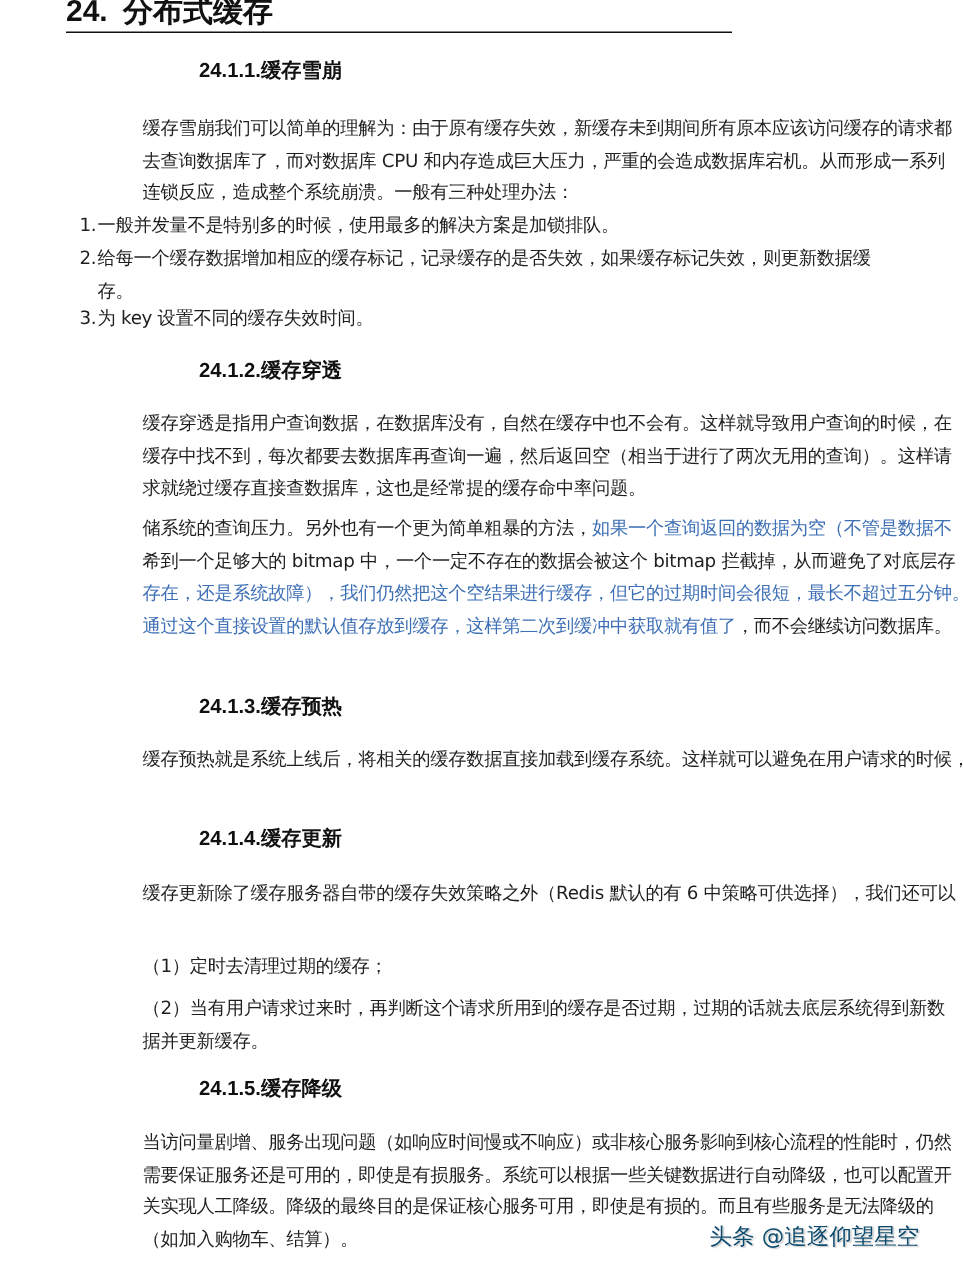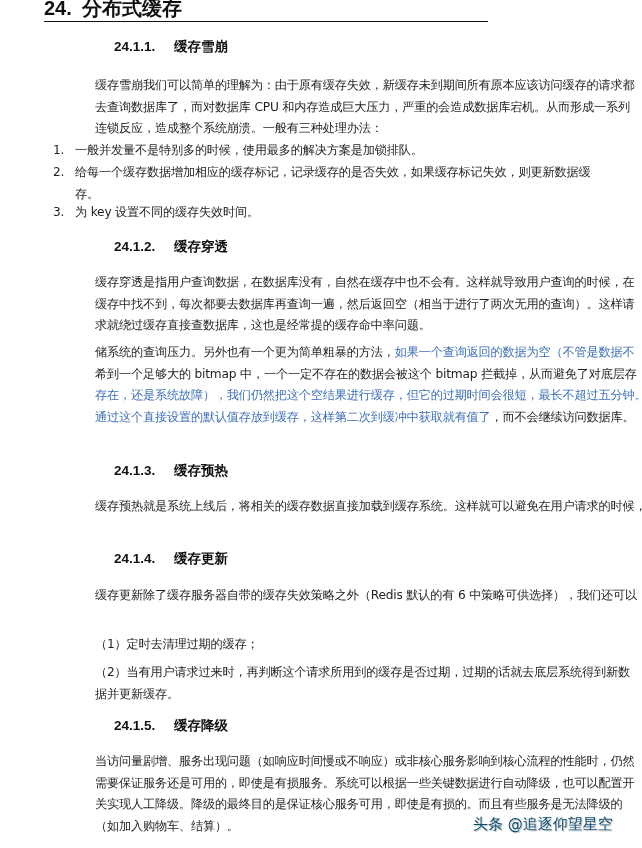--- a/index.html
+++ b/index.html
@@ -11,28 +11,28 @@
     .h1 {
       position: absolute; left: 44px; top: -2px; width: 444px;
       font-family: "Liberation Sans", sans-serif; font-weight: bold; font-size: 20px;
       color: #111; border-bottom: 1.5px solid #111; padding-bottom: 2px; height: 21px; line-height: 21px;
     }
     .h1 .num { display: inline-block; width: 38px; }
     .h3 {
       position: absolute; left: 114px; font-family: "Liberation Sans", sans-serif;
       font-weight: bold; font-size: 13.5px; color: #111;
     }
-    .h3 .num { display: inline-block; width: 60px; }
+    .h3 .num { display: inline-block; width: 60px; text-align: right; }
     .p {
       position: absolute; left: 53px; width: 560px; font-size: 12.2px; line-height: 21.6px;
       color: #1f1f1f; letter-spacing: -0.2px; margin-left: 42px;
     }
     .li { position: absolute; left: 53px; width: 560px; font-size: 12.2px; line-height: 21.6px; color:#1f1f1f; letter-spacing:-0.2px; }
     .li .n { position: absolute; left: 0; }
-    .li .t { display: block; margin-left: 22px; }
+    .li .t { display: block; margin-left: 12px; }
     .blue { color: #3d6fb5; }
     .watermark {
       position: absolute; left: 473px; top: 815px; font-size: 15px; color: #0c4a6e;
       text-shadow: 0 0 1px #fff, 1px 1px 1px #bbb; letter-spacing: 0px;
     }
   </style>
 </head>
 <body>
 
 <div class="page">

